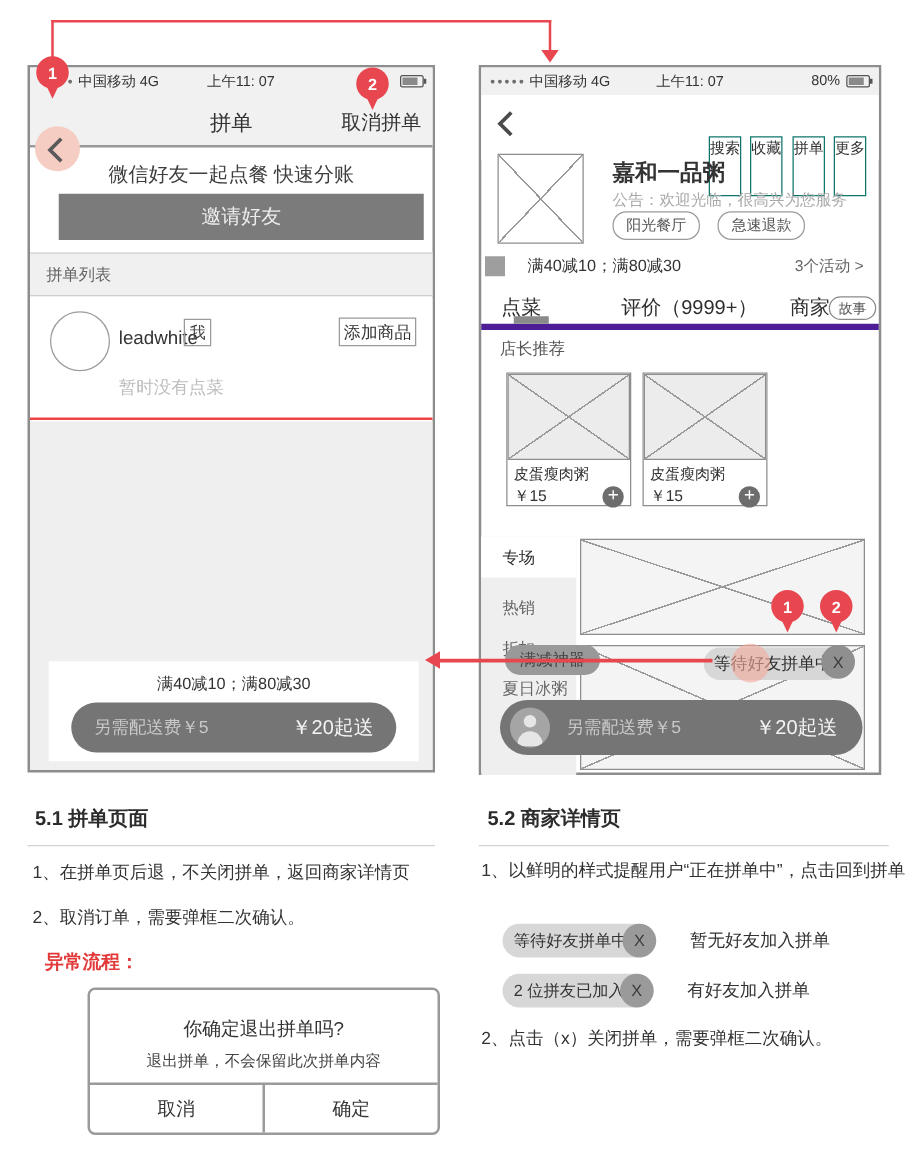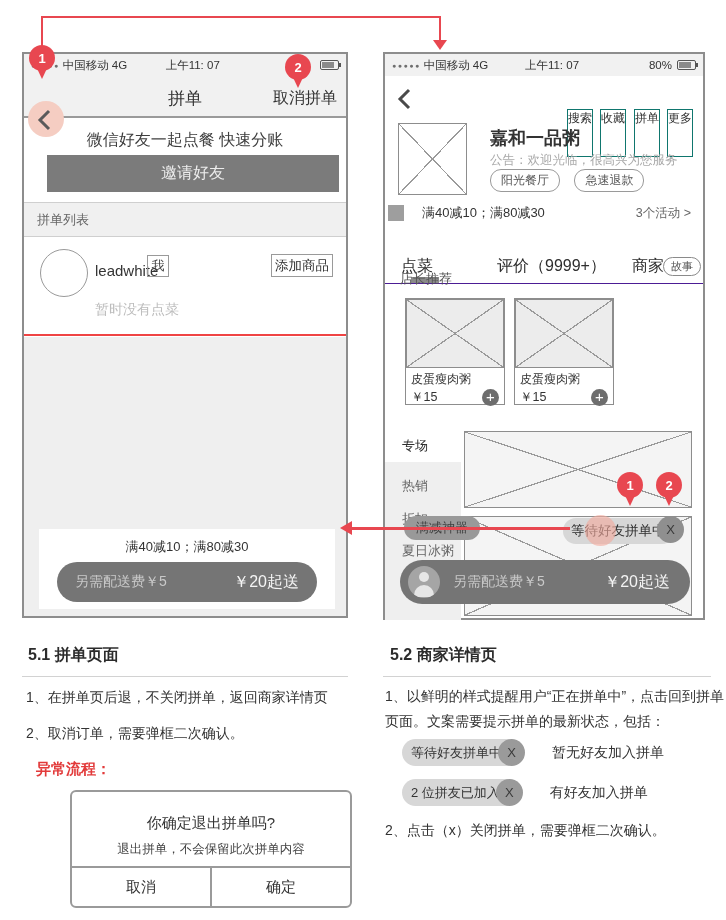--- a/index.html
+++ b/index.html
@@ -62,21 +62,21 @@
   #rp-shopimg { position:absolute; left:13px; top:69px; width:69px; height:72px; background-color:#fff; }
   #rp-shopname { position:absolute; left:105px; top:72px; font-size:18px; font-weight:bold; color:#333; }
   #rp-notice { position:absolute; left:105px; top:98px; font-size:12.5px; color:#a9a9a9; }
   .tagpill { display:inline-block; border:1px solid #9a9a9a; border-radius:11px; padding:2px 10px;
              font-size:12px; color:#555; margin-right:10px; background:#fff; }
   #rp-tags { position:absolute; left:105px; top:115px; }
   #rp-promo { position:absolute; left:0; right:0; top:144px; height:30px; display:flex; align-items:center; padding:0 12px 0 3px; }
   #rp-promo-sq { width:16px; height:16px; background:#9e9e9e; margin-right:18px; }
   #rp-promo-txt { font-size:13px; color:#333; }
   #rp-promo-more { margin-left:auto; font-size:12.5px; color:#666; }
-  #rp-tabs { position:absolute; left:0; right:0; top:176px; height:34px; border-bottom:1px solid #4c1d95;margin-top:20px; }
+  #rp-tabs { position:absolute; left:0; right:0; top:176px; height:34px; border-bottom:5px solid #4c1d95; }
   .tab { position:absolute; top:6px; font-size:16px; color:#2e2e2e; }
   #rp-tab1 { left:16px; }
   #rp-tab1-underline { position:absolute; left:26px; bottom:0; width:28px; height:6px; background:#8a8a8a; }
   #rp-tab2 { left:112px; }
   #rp-tab3 { left:247px; }
   #rp-story { position:absolute; left:278px; top:7px; border:1px solid #8a8a8a; border-radius:10px;
               padding:1px 7px; font-size:11px; color:#555; background:#fff; }
   #rp-seclabel { position:absolute; left:15px; top:216px; font-size:13px; color:#555; }
   .pcard { position:absolute; top:244px; width:100px; height:107px; border:1px solid #8d8d8d; background:#fff; }
   .pcard-img { height:69px; background-color:#ececec; border-bottom:1px solid #8d8d8d; }
@@ -285,21 +285,20 @@
     <div id="dlg-sub">退出拼单，不会保留此次拼单内容</div>
     <div id="dlg-footer">
       <div class="dlg-btn" id="dlg-cancel">取消</div>
       <div class="dlg-btn">确定</div>
     </div>
   </div>
 
   <div class="sec-title" style="left:390px; top:645px;">5.2 商家详情页</div>
   <div class="sec-hr" style="left:383px; top:676px; width:328px;"></div>
   <div class="sec-text" style="left:385px; top:688px;">1、以鲜明的样式提醒用户“正在拼单中”，点击回到拼单</div>
-  <div class="sec-text" style="left:385px; top:713px;">页面。文案需要提示拼单的最新状态，包括：</div>
 
   <div class="sample-row" style="left:402px; top:739px;">
     <span class="sample-pill">等待好友拼单中</span>
     <span class="sample-x">X</span>
     <span class="sample-label">暂无好友加入拼单</span>
   </div>
   <div class="sample-row" style="left:402px; top:779px;">
     <span class="sample-pill">2 位拼友已加入</span>
     <span class="sample-x">X</span>
     <span class="sample-label">有好友加入拼单</span>

